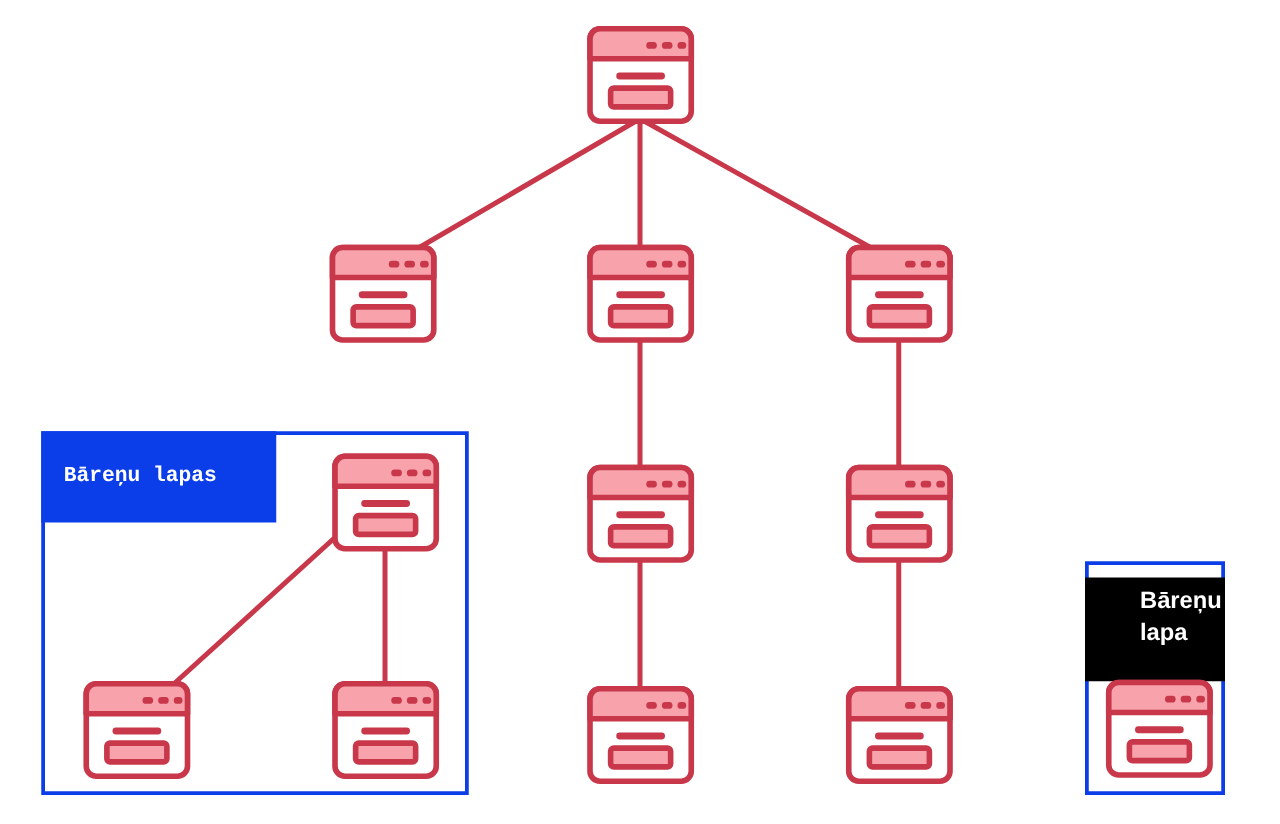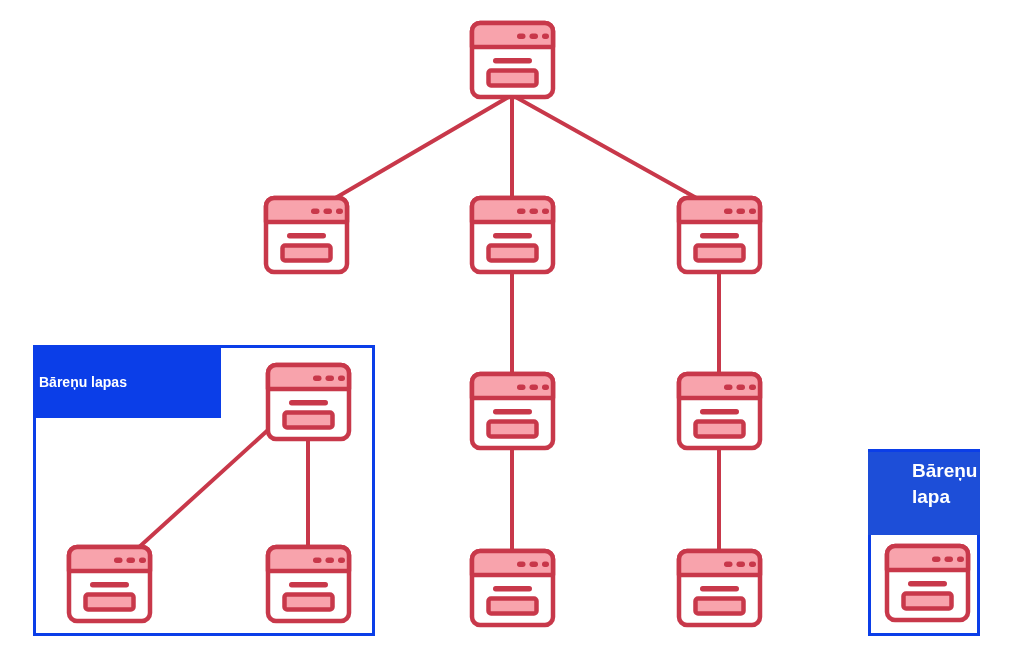--- a/index.html
+++ b/index.html
@@ -44,22 +44,23 @@
     position: absolute;
     background: #0B3EE8;
     color: #ffffff;
     font-weight: bold;
     box-sizing: border-box;
     display: flex;
     align-items: center;
     justify-content: flex-start;
   }
   .group-label.lbl-left {
-    font-size: 14px;
-    padding-left: 6px;
+    font-size: 17px;
+    padding-left: 18px;
+    font-family: Liberation Mono, monospace;
   }
   .group-label.lbl-right {
     font-size: 19px;
     padding-left: 13px;
     padding-top: 6px;
     align-items: flex-start;
     line-height: 1.35;
   }
 </style>
 </head>
@@ -76,21 +77,21 @@
       <line x1="719" y1="237" x2="719" y2="413" stroke="#C8384A" stroke-width="4" stroke-linecap="round"></line>
       <line x1="719" y1="413" x2="719" y2="590" stroke="#C8384A" stroke-width="4" stroke-linecap="round"></line>
       <line x1="290" y1="410" x2="137" y2="549" stroke="#C8384A" stroke-width="4" stroke-linecap="round"></line>
       <line x1="308" y1="410" x2="308" y2="586" stroke="#C8384A" stroke-width="4" stroke-linecap="round"></line>
     </svg>
 
   <div id="group-layer">
       <div class="group-box" style="left: 33px; top: 345px; width: 342px; height: 291px; border-color: rgb(11, 62, 232);"></div>
       <div class="group-label lbl-left" style="left: 33px; top: 345px; width: 188px; height: 73px; background: rgb(11, 62, 232); color: rgb(255, 255, 255);">Bāreņu lapas</div>
       <div class="group-box" style="left: 868px; top: 449px; width: 112px; height: 187px; border-color: rgb(11, 62, 232);"></div>
-      <div class="group-label lbl-right" style="left: 868px; top: 452px; width: 112px; height: 83px; background: #1d4ed8; color: rgb(255, 255, 255); padding-left: 44px;">Bāreņu lapa</div>
+      <div class="group-label lbl-right" style="left: 868px; top: 462px; width: 112px; height: 83px; background: #000000; color: rgb(255, 255, 255); padding-left: 44px;">Bāreņu lapa</div>
     </div>
 
   <div id="node-layer">
       <div class="node" style="left: 466px; top: 17px;">
   <svg viewBox="0 0 93 86" xmlns="http://www.w3.org/2000/svg">
     <path d="M6 14 a8 8 0 0 1 8 -8 h65 a8 8 0 0 1 8 8 v58 a8 8 0 0 1 -8 8 h-65 a8 8 0 0 1 -8 -8 z" fill="#FFFFFF" stroke="#C8384A" stroke-width="4.5"></path>
     <path d="M6 14 a8 8 0 0 1 8 -8 h65 a8 8 0 0 1 8 8 v16 h-81 z" fill="#F8A3AC" stroke="#C8384A" stroke-width="4.5" stroke-linejoin="round"></path>
     <rect x="51" y="16.5" width="8.5" height="5.5" rx="2.7" fill="#C8384A"></rect>
     <rect x="63.5" y="16.5" width="8.5" height="5.5" rx="2.7" fill="#C8384A"></rect>
     <rect x="76" y="16.5" width="7" height="5.5" rx="2.7" fill="#C8384A"></rect>

